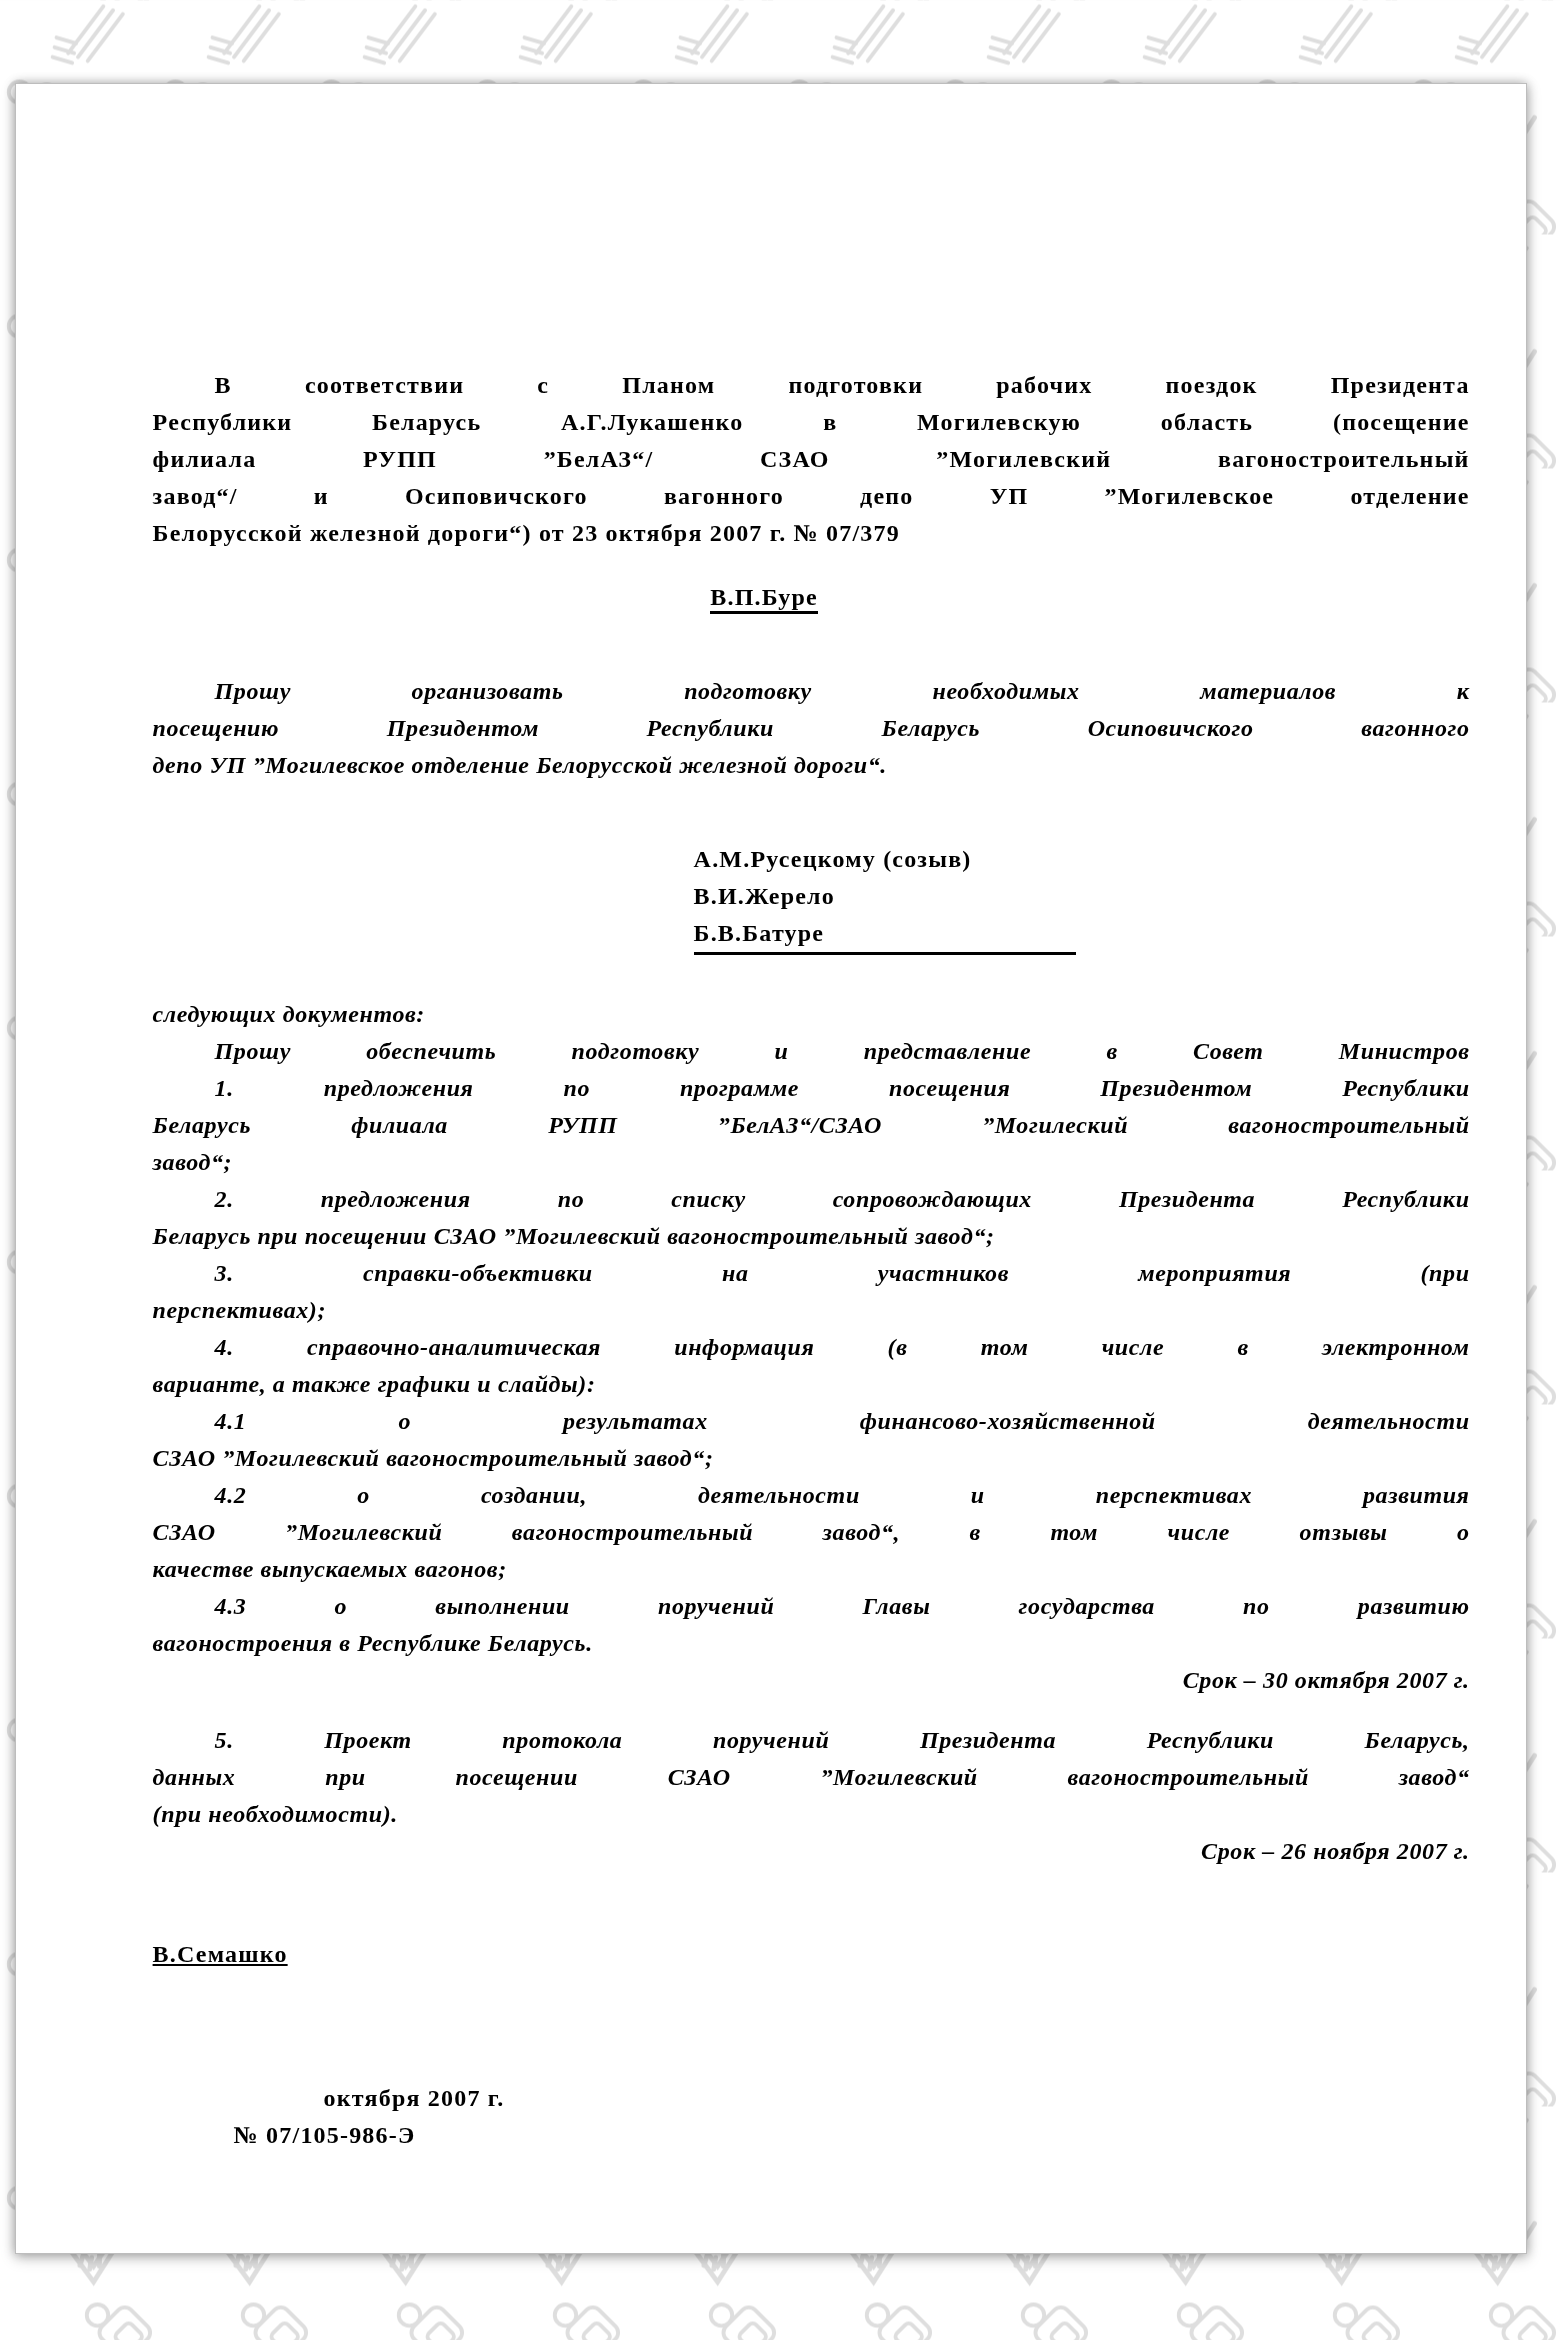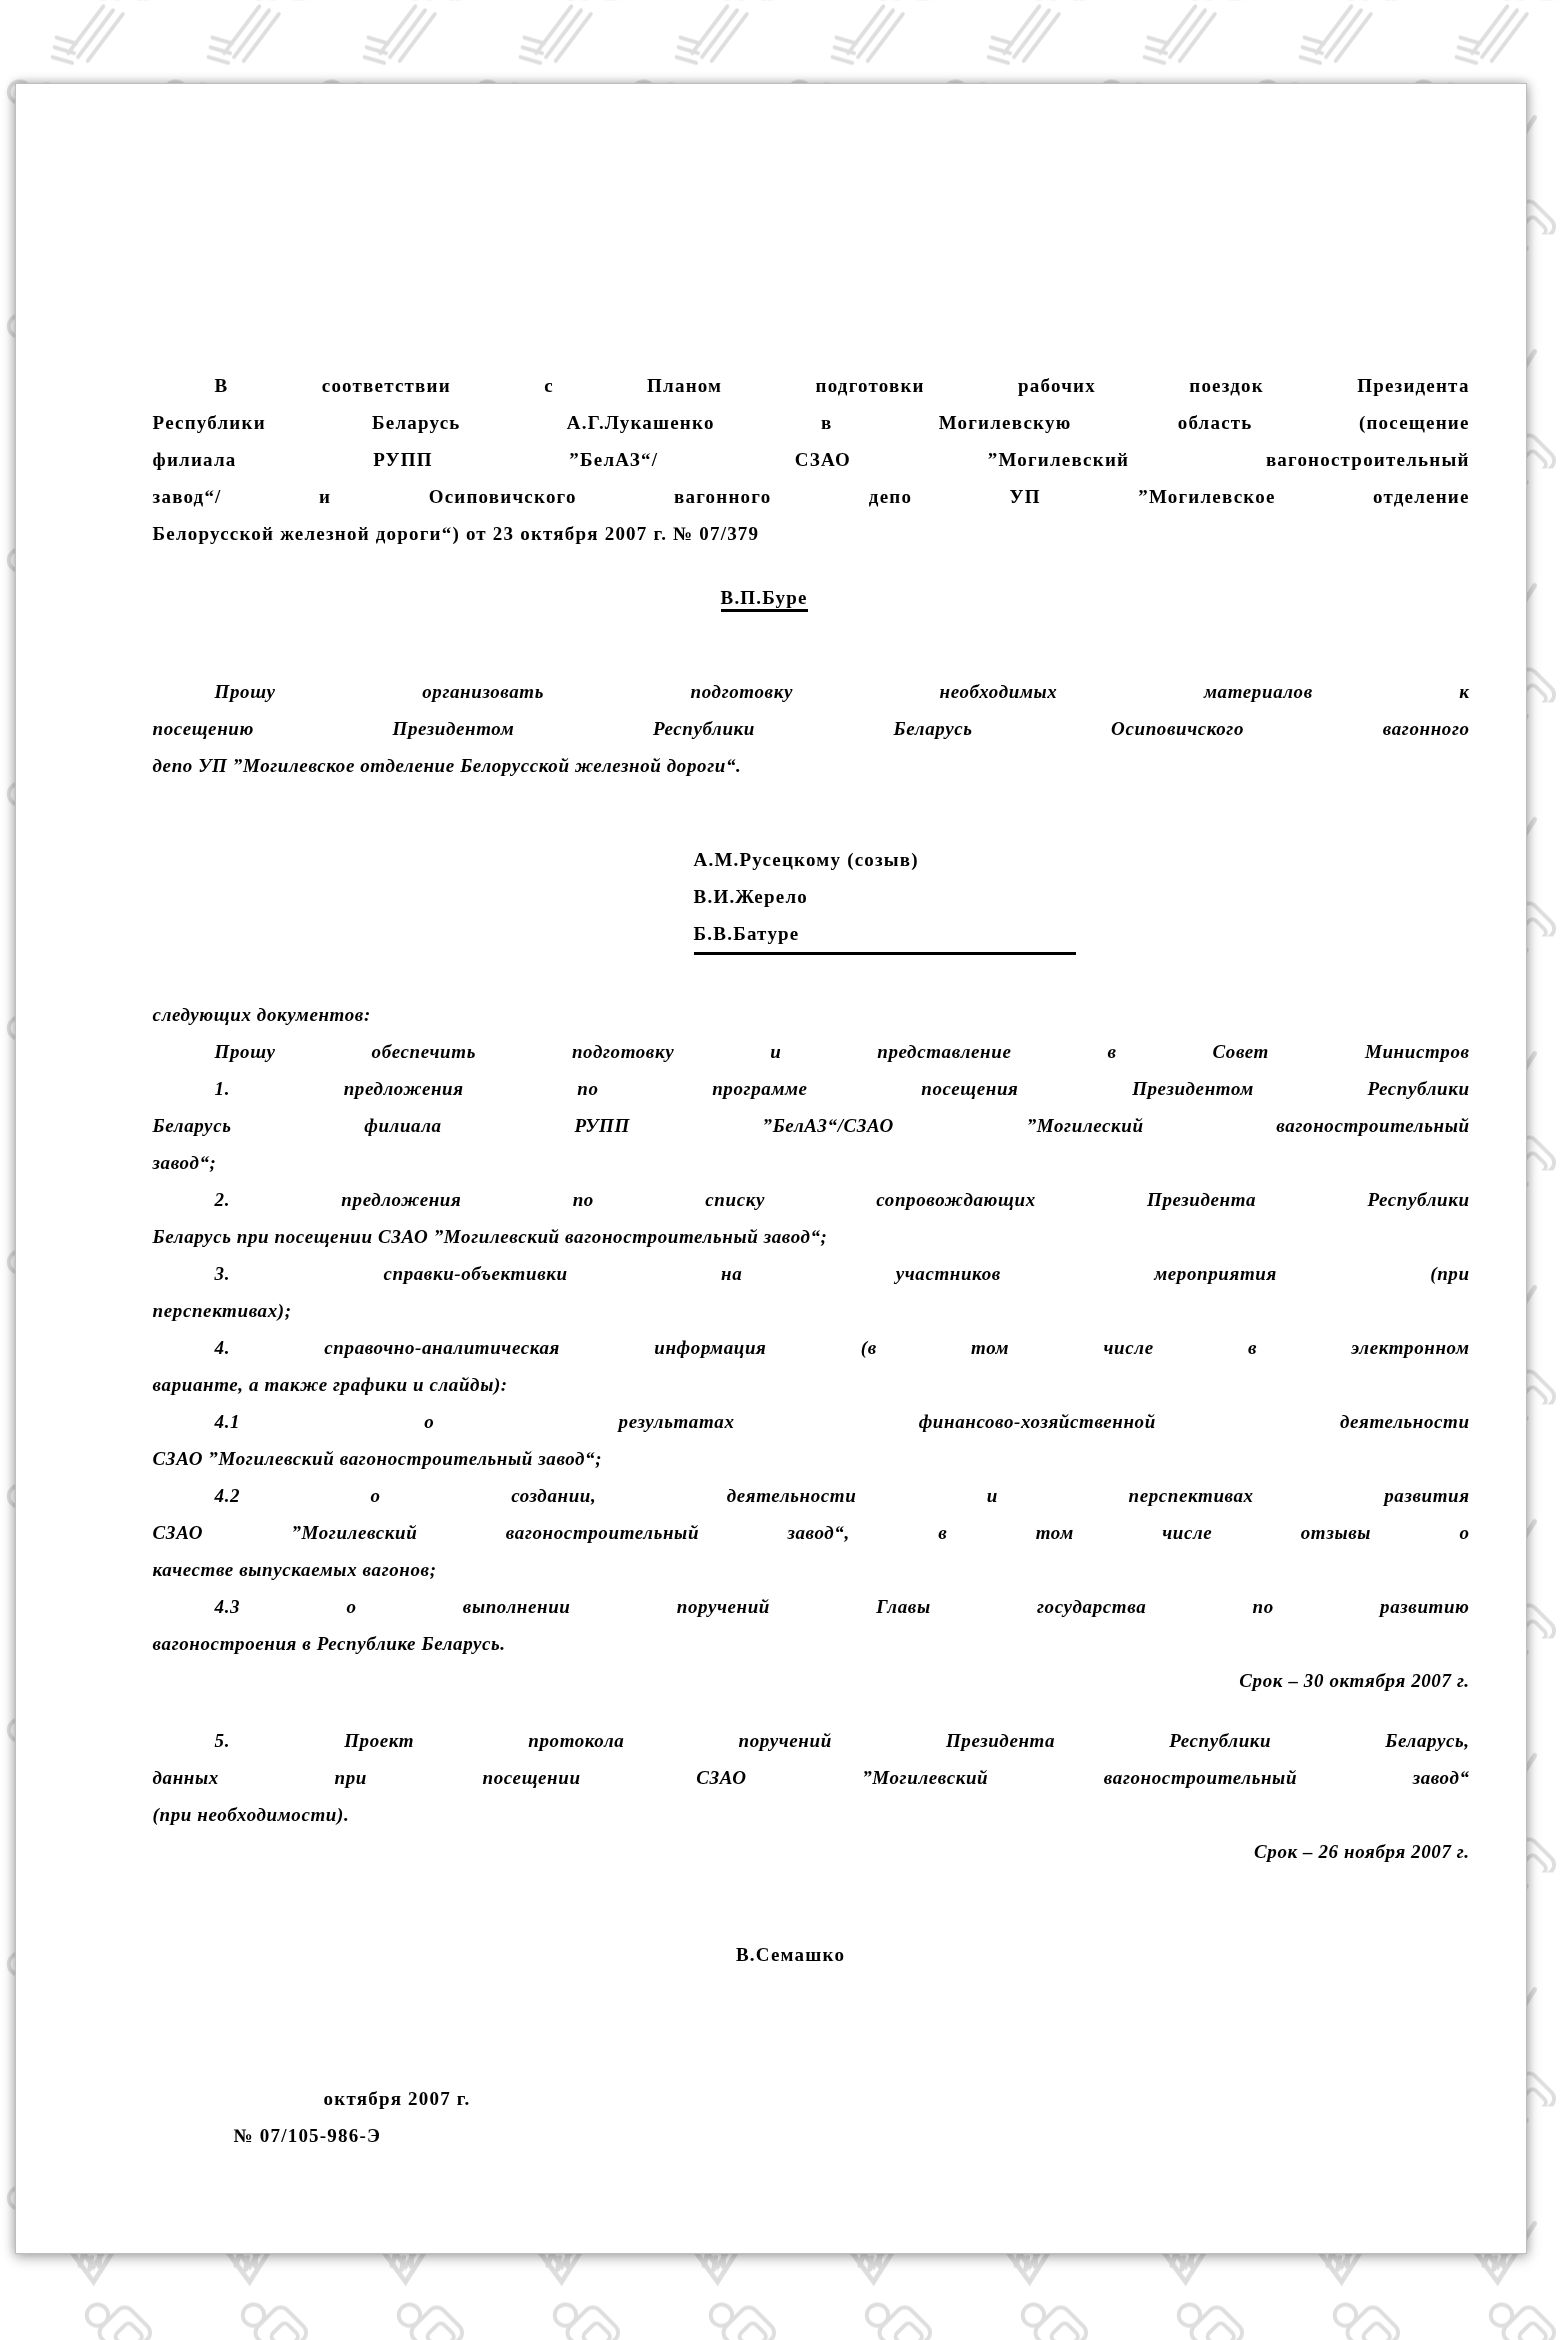--- a/index.html
+++ b/index.html
@@ -19,38 +19,38 @@
     border: 1px solid #bdbdbd;
     box-shadow: 0 0 9.8px rgba(0,0,0,0.28), 0 3.9px 13.7px rgba(0,0,0,0.22);
     box-sizing: border-box;
   }
   .content {
     position: absolute;
     left: 137px; top: 283px;
     width: 1317px;
     color: #000;
     font-weight: 700;
-    font-size: 19px;
+    font-size: 24px;
     line-height: 37px;
     letter-spacing: 1.2px;
   }
   .ln { text-align: justify; text-align-last: justify; }
   .ln.last { text-align-last: auto; }
   .ln.ind { text-indent: 62px; }
   .italic { font-style: italic; letter-spacing: 0.6px; }
   .addressee { margin-top: 27px; text-align: center; padding-right: 94px; }
   .addressee span { border-bottom: 3.9px solid #000; padding-bottom: 1px; }
   .req1 { margin-top: 57px; }
   .recipients { margin-top: 57px; margin-left: 541px; width: 382px; }
   .recipients .ln { text-align: left; text-align-last: auto; }
   .recipients .ln:nth-child(3) { border-bottom: 3.9px solid #000; }
   .req2 { margin-top: 41px; }
   .deadline { text-align: right; font-style: italic; letter-spacing: 0.6px; }
   .item5 { margin-top: 23.4px; }
-  .signature { margin-top: 66px; text-align: center; padding-right: 41px; }
+  .signature { margin-top: 66px; text-align: left; padding-right: 41px; text-decoration: underline; }
   .footer-date { margin-top: 107px; margin-left: 171px; }
   .footer-num { margin-left: 81px; }
 </style>
 </head>
 <body>
 
 <svg class="bg-pattern" width="1560" height="2341" xmlns="http://www.w3.org/2000/svg" viewBox="0 0 1600 2400">
   <defs>
     <pattern id="wall" width="160" height="240" patternUnits="userSpaceOnUse">
 

